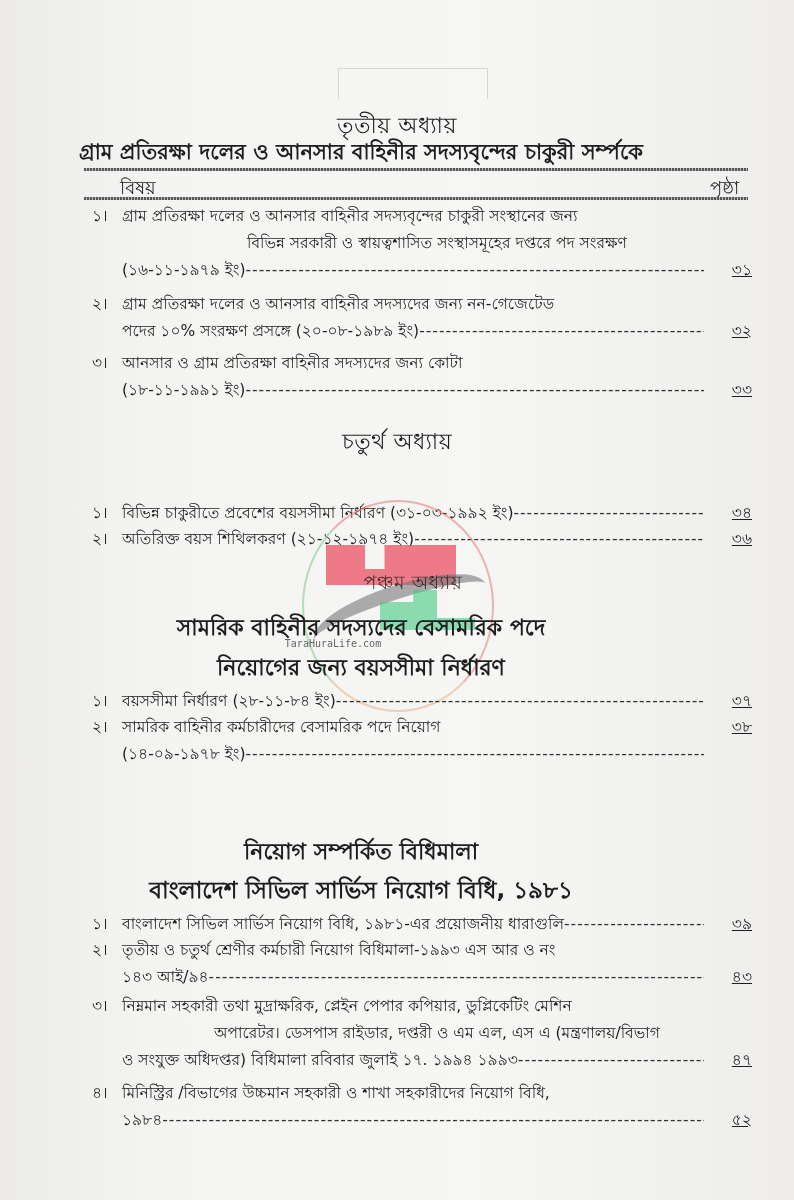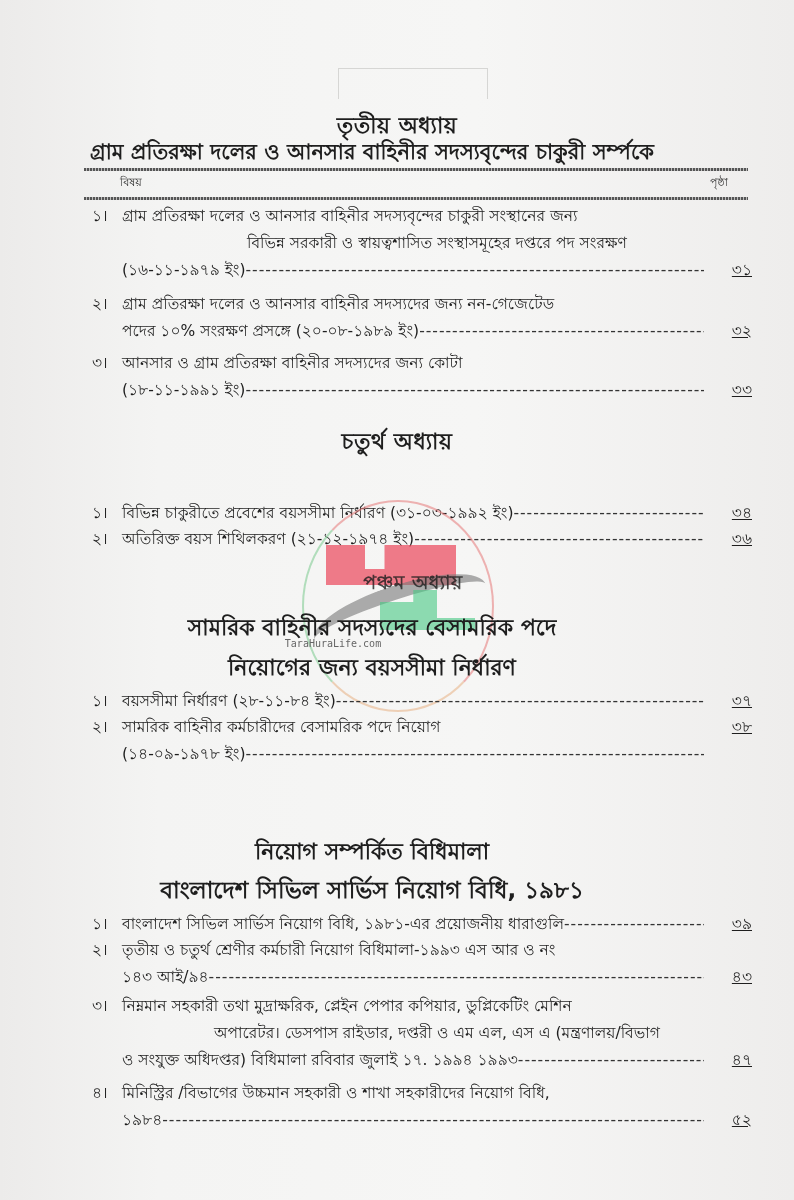--- a/index.html
+++ b/index.html
@@ -13,33 +13,33 @@
     .page {
       position: absolute; left: 0; top: 0; width: 794px; height: 1200px;
       background: linear-gradient(90deg, #ecebea 0%, #f4f4f3 20%, #f6f6f5 60%, #eeedec 100%);
     }
     .ghost-box {
       position: absolute; left: 338px; top: 68px; width: 148px; height: 30px;
       border: 1px solid #d6d6d4; border-bottom: none;
     }
     .chapter-title {
       position: absolute; left: 0; width: 794px; text-align: center;
-      font-size: 22px; font-weight: bold; letter-spacing: 0.5px;
+      font-size: 22px; font-weight: normal; letter-spacing: 0.5px;
     }
     .chapter-heading {
-      position: absolute; left: 11px; width: 722px; text-align: center;
+      position: absolute; left: 0; width: 722px; text-align: center;
       font-size: 22px; font-weight: bold;
     }
     .chapter-heading.big { font-size: 23px; }
     .wavy {
       position: absolute; left: 84px; width: 664px; height: 3px;
       background: repeating-linear-gradient(90deg, #555 0 2px, #bbb 2px 3px);
     }
     .col-head {
-      position: absolute; font-size: 11px;
+      position: absolute; font-size: 18px;
     }
     .entry {
       position: absolute; left: 92px; width: 660px; font-size: 15.5px; line-height: 27px;
     }
     .entry .line { display: flex; white-space: nowrap; }
     .entry .num { width: 30px; flex: none; }
     .entry .indent { padding-left: 30px; justify-content: center; }
     .entry .dash { flex: 1; overflow: hidden; white-space: nowrap; color: #333; letter-spacing: 1px; }
     .entry .pg { width: 48px; flex: none; text-align: right; text-decoration: underline; }
     .watermark {

